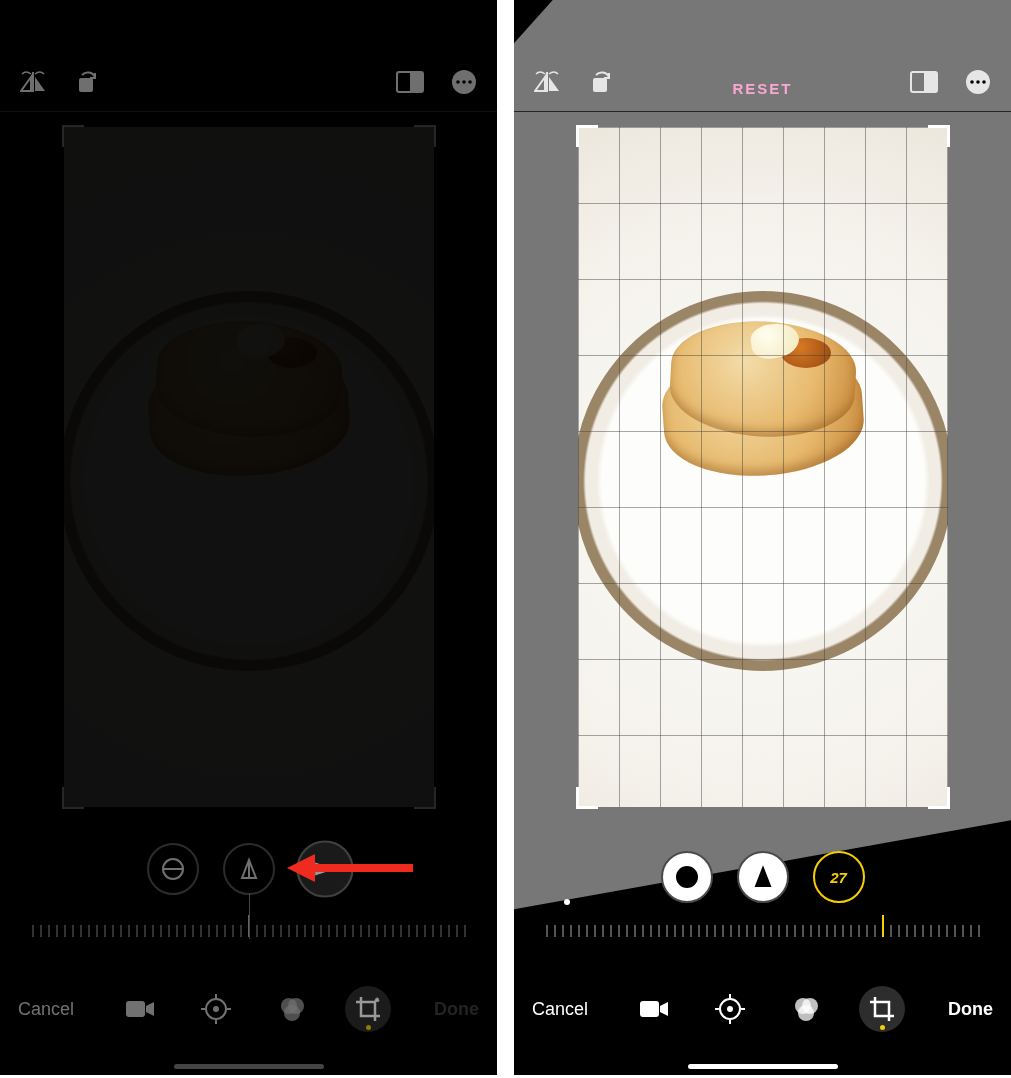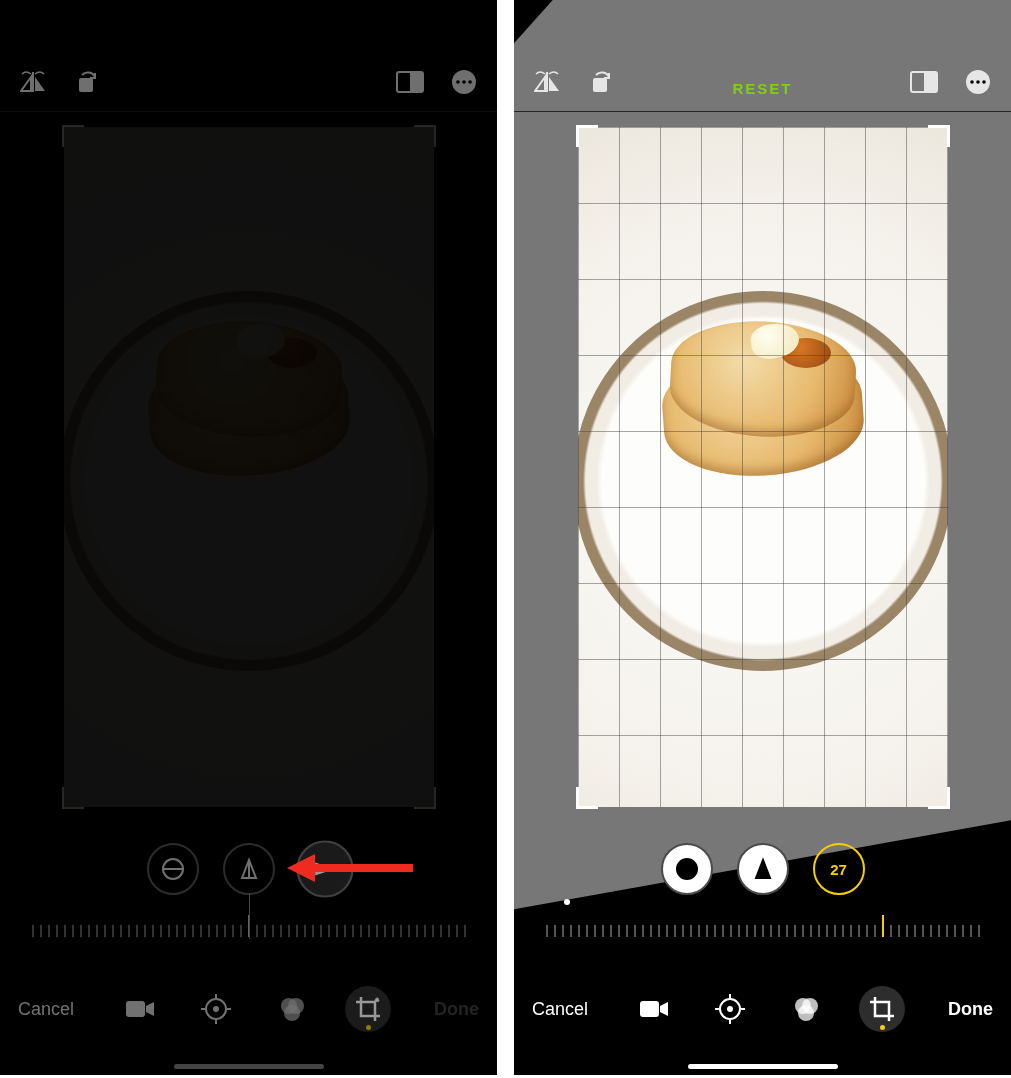--- a/index.html
+++ b/index.html
@@ -7,21 +7,21 @@
   .shot{position:absolute;width:497px;height:1075px;background:#000;overflow:hidden;}
   #shotA{left:0;top:0;}
   #shotB{left:514px;top:0;}
 
   
   .topbar{position:absolute;top:0;left:0;right:0;height:112px;display:flex;align-items:flex-end;
     padding:0 18px 14px 18px;box-sizing:border-box;border-bottom:1px solid #242424;}
   #shotA .topbar{border-bottom:1px solid #1a1a1a;}
   .tb-left,.tb-right{display:flex;gap:24px;align-items:center;}
   .spacer{flex:1;}
-  .tb-center{flex:0 0 auto;color:#84cc16;font-size:15px;letter-spacing:2px;font-weight:600;}
+  .tb-center{flex:0 0 auto;color:#f9a8d4;font-size:15px;letter-spacing:2px;font-weight:600;}
 
   .icn{display:flex;width:30px;height:30px;align-items:center;justify-content:center;}
   .icn svg{display:block;}
 
   
   .canvas{position:absolute;left:50%;top:127px;transform:translateX(-50%);width:370px;height:680px;}
   #shotA .canvas{filter:brightness(.15);}
   #shotA .canvas::after{content:"";position:absolute;inset:0;background:rgba(0,0,0,.55);}
 
   .photo{position:absolute;inset:0;overflow:hidden;}
@@ -58,21 +58,21 @@
     background-size:41px 76px;}
 
   
   #shotB .skewbg{position:absolute;left:-60px;right:-60px;top:0;height:920px;
     background:#848484;
     clip-path:polygon(16% 0,100% 0,100% 88%,0 100%,0 12%);opacity:.9;}
 
   
   .adj-row{position:absolute;left:0;right:0;display:flex;justify-content:center;gap:24px;}
   #shotA .adj-row{bottom:180px;}
-  #shotB .adj-row{bottom:180px;}
+  #shotB .adj-row{bottom:172px;font-style:italic;}
   .adj{width:52px;height:52px;border-radius:50%;border:2px solid #4a4a4a;display:flex;
     align-items:center;justify-content:center;color:#fff;box-sizing:border-box;position:relative;}
   .adj.sel{background:#2b2b2b;border-color:#6a6a6a;transform:scale(1.1);}
   .adj.sel-ring{border:2px solid #f7ce02;color:#f7ce02;}
   .adj-val{font-size:15px;font-weight:600;}
   #shotB .adj:not(.sel-ring){background:#fff;color:#000;}
   #shotB .adj:not(.sel-ring) svg *{stroke:#000;fill:#000;}
 
   
   .ruler{position:absolute;left:0;right:0;height:26px;display:flex;justify-content:center;align-items:flex-end;gap:6px;}

